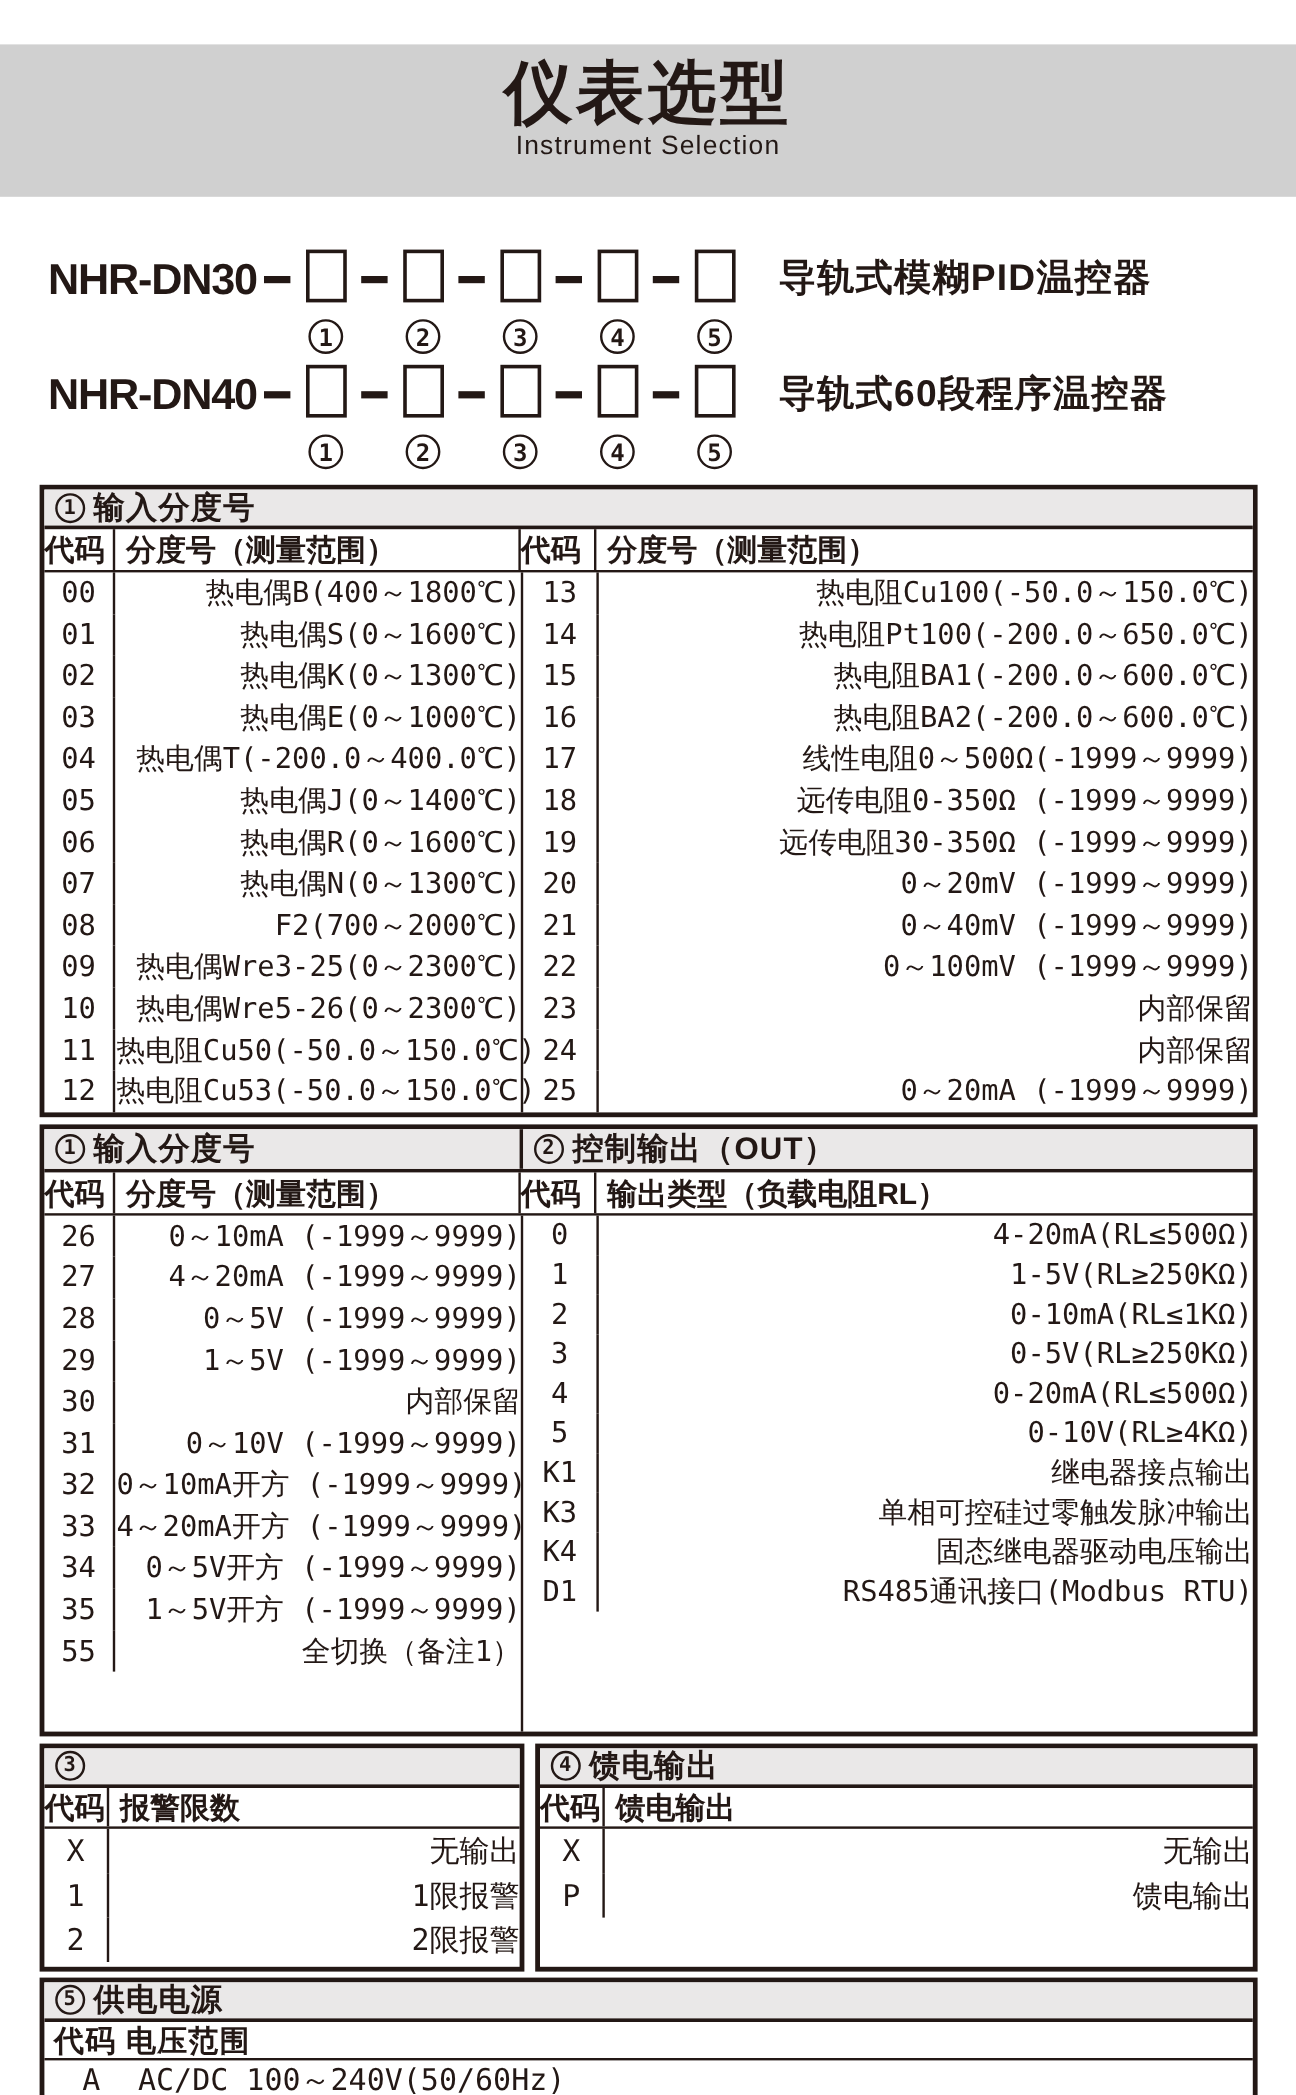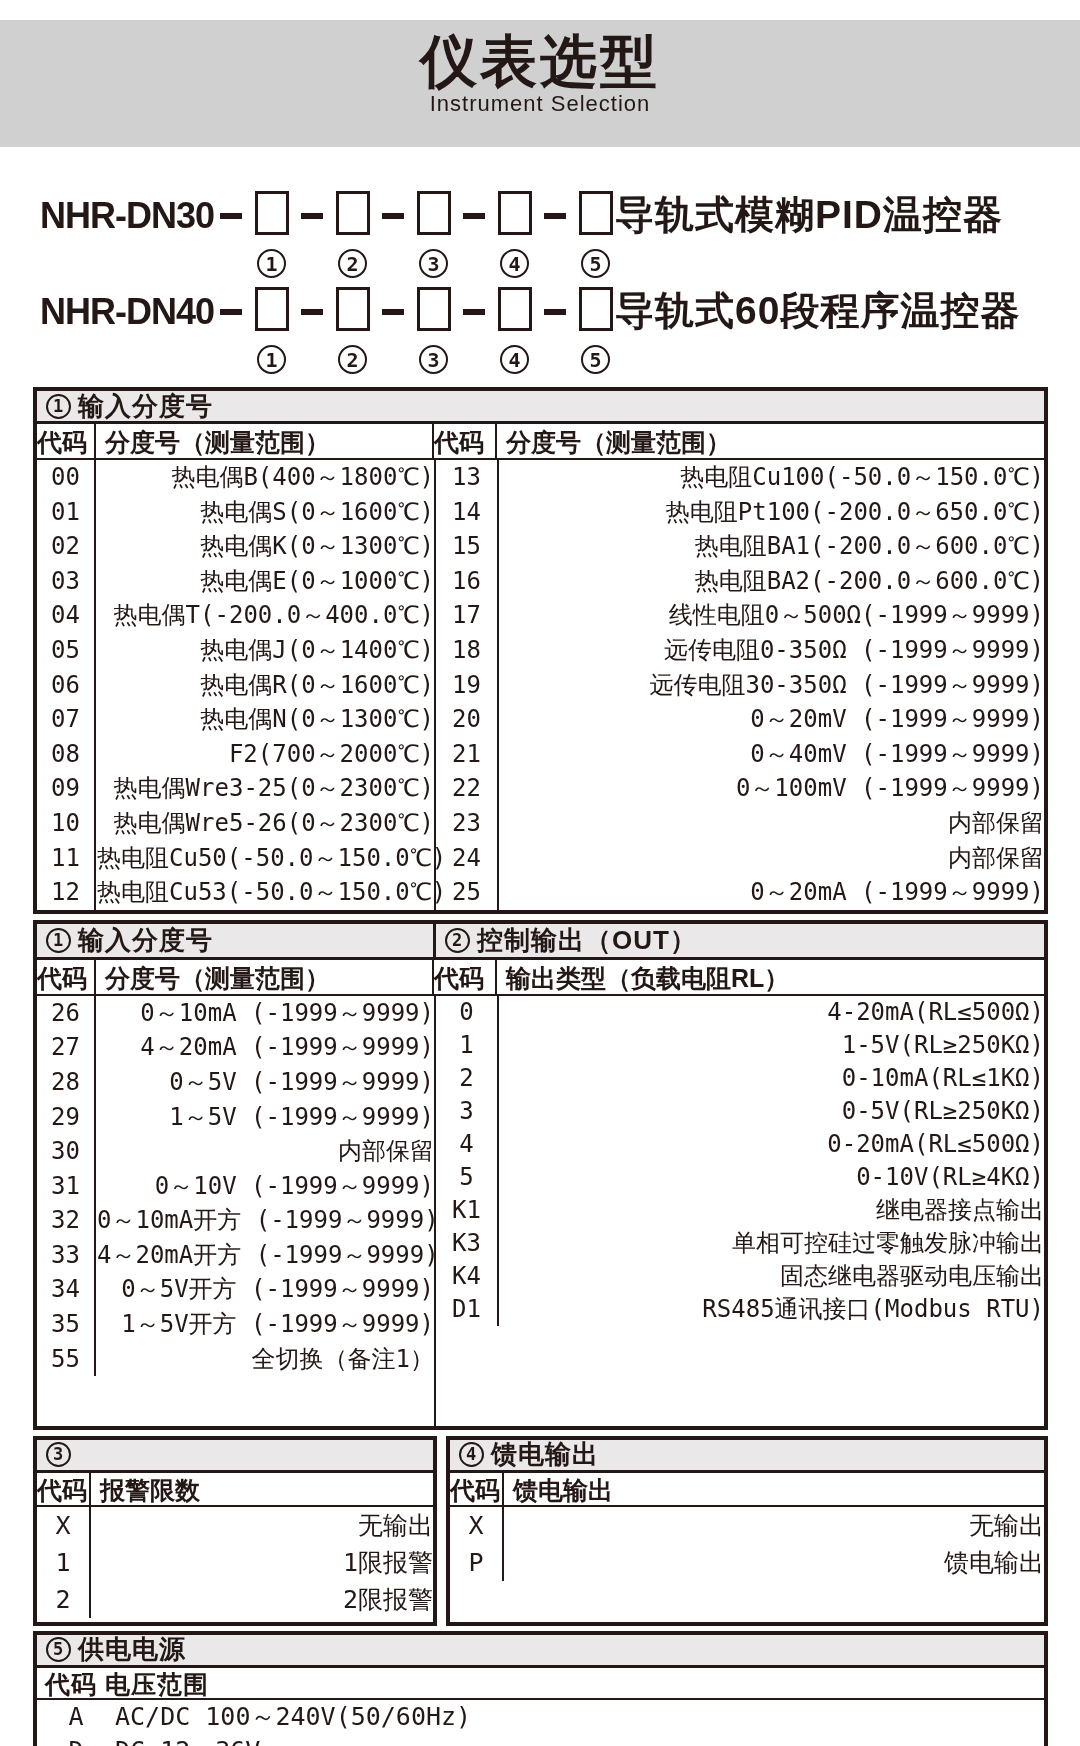--- a/index.html
+++ b/index.html
@@ -8,36 +8,36 @@
     --section-bg:#eae8e8;
   }
   *{margin:0;padding:0;box-sizing:border-box;}
   html,body{background:#ffffff;}
   body{
     width:1080px;height:1746px;overflow:hidden;
     font-family:"Liberation Sans", sans-serif;
     color:var(--ink);
   }
   
-  .banner{margin-top:20px;height:127px;background:var(--banner-bg);text-align:center;}
+  .banner{margin-top:37px;height:127px;background:var(--banner-bg);text-align:center;}
   .banner-title{padding-top:10px;font-size:57px;font-weight:700;letter-spacing:3px;line-height:62px;}
   .banner-sub{font-size:22px;font-weight:500;letter-spacing:1px;line-height:24px;}
   
   .models{margin:44px 0 0 40px;}
   .model-row{display:flex;align-items:flex-start;height:96px;}
   .model-name{width:170px;font-size:36px;font-weight:600;letter-spacing:-1px;line-height:49px;white-space:nowrap;}
   .seg{display:flex;}
   .dash{width:22px;height:6px;background:var(--ink);margin:22px 10px 0 10px;}
   .pos{display:flex;flex-direction:column;align-items:center;width:39px;}
   .seg:last-of-type .pos{margin-top:9px;}
   .mbox{width:34px;height:44px;border:3px solid var(--ink);background:#fff;}
   .circ{margin-top:14px;width:29px;height:29px;border:2px solid var(--ink);border-radius:50%;
         font-size:20px;line-height:26px;text-align:center;font-weight:600;
         font-family:"DejaVu Sans Mono", monospace;}
-  .model-desc{font-size:39px;font-weight:700;letter-spacing:1px;line-height:48px;white-space:nowrap;}
+  .model-desc{margin-left:34px;font-size:31px;font-weight:700;letter-spacing:1px;line-height:48px;white-space:nowrap;}
   
   .tbl{border:4px solid var(--ink);margin-left:33px;width:1015px;}
   .sect-head{background:var(--section-bg);border-bottom:3px solid var(--ink);height:33px;
              display:flex;align-items:center;gap:7px;padding-left:9px;
              font-size:26px;font-weight:700;letter-spacing:1px;}
   .sect-row{display:flex;border-bottom:3px solid var(--ink);}
   .sect-cell{background:var(--section-bg);height:33px;display:flex;align-items:center;gap:7px;
              padding-left:9px;font-size:26px;font-weight:700;letter-spacing:1px;}
   .sect-cell.lft{width:399px;border-right:3px solid var(--ink);}
   .sect-cell.rgt{flex:1;}

